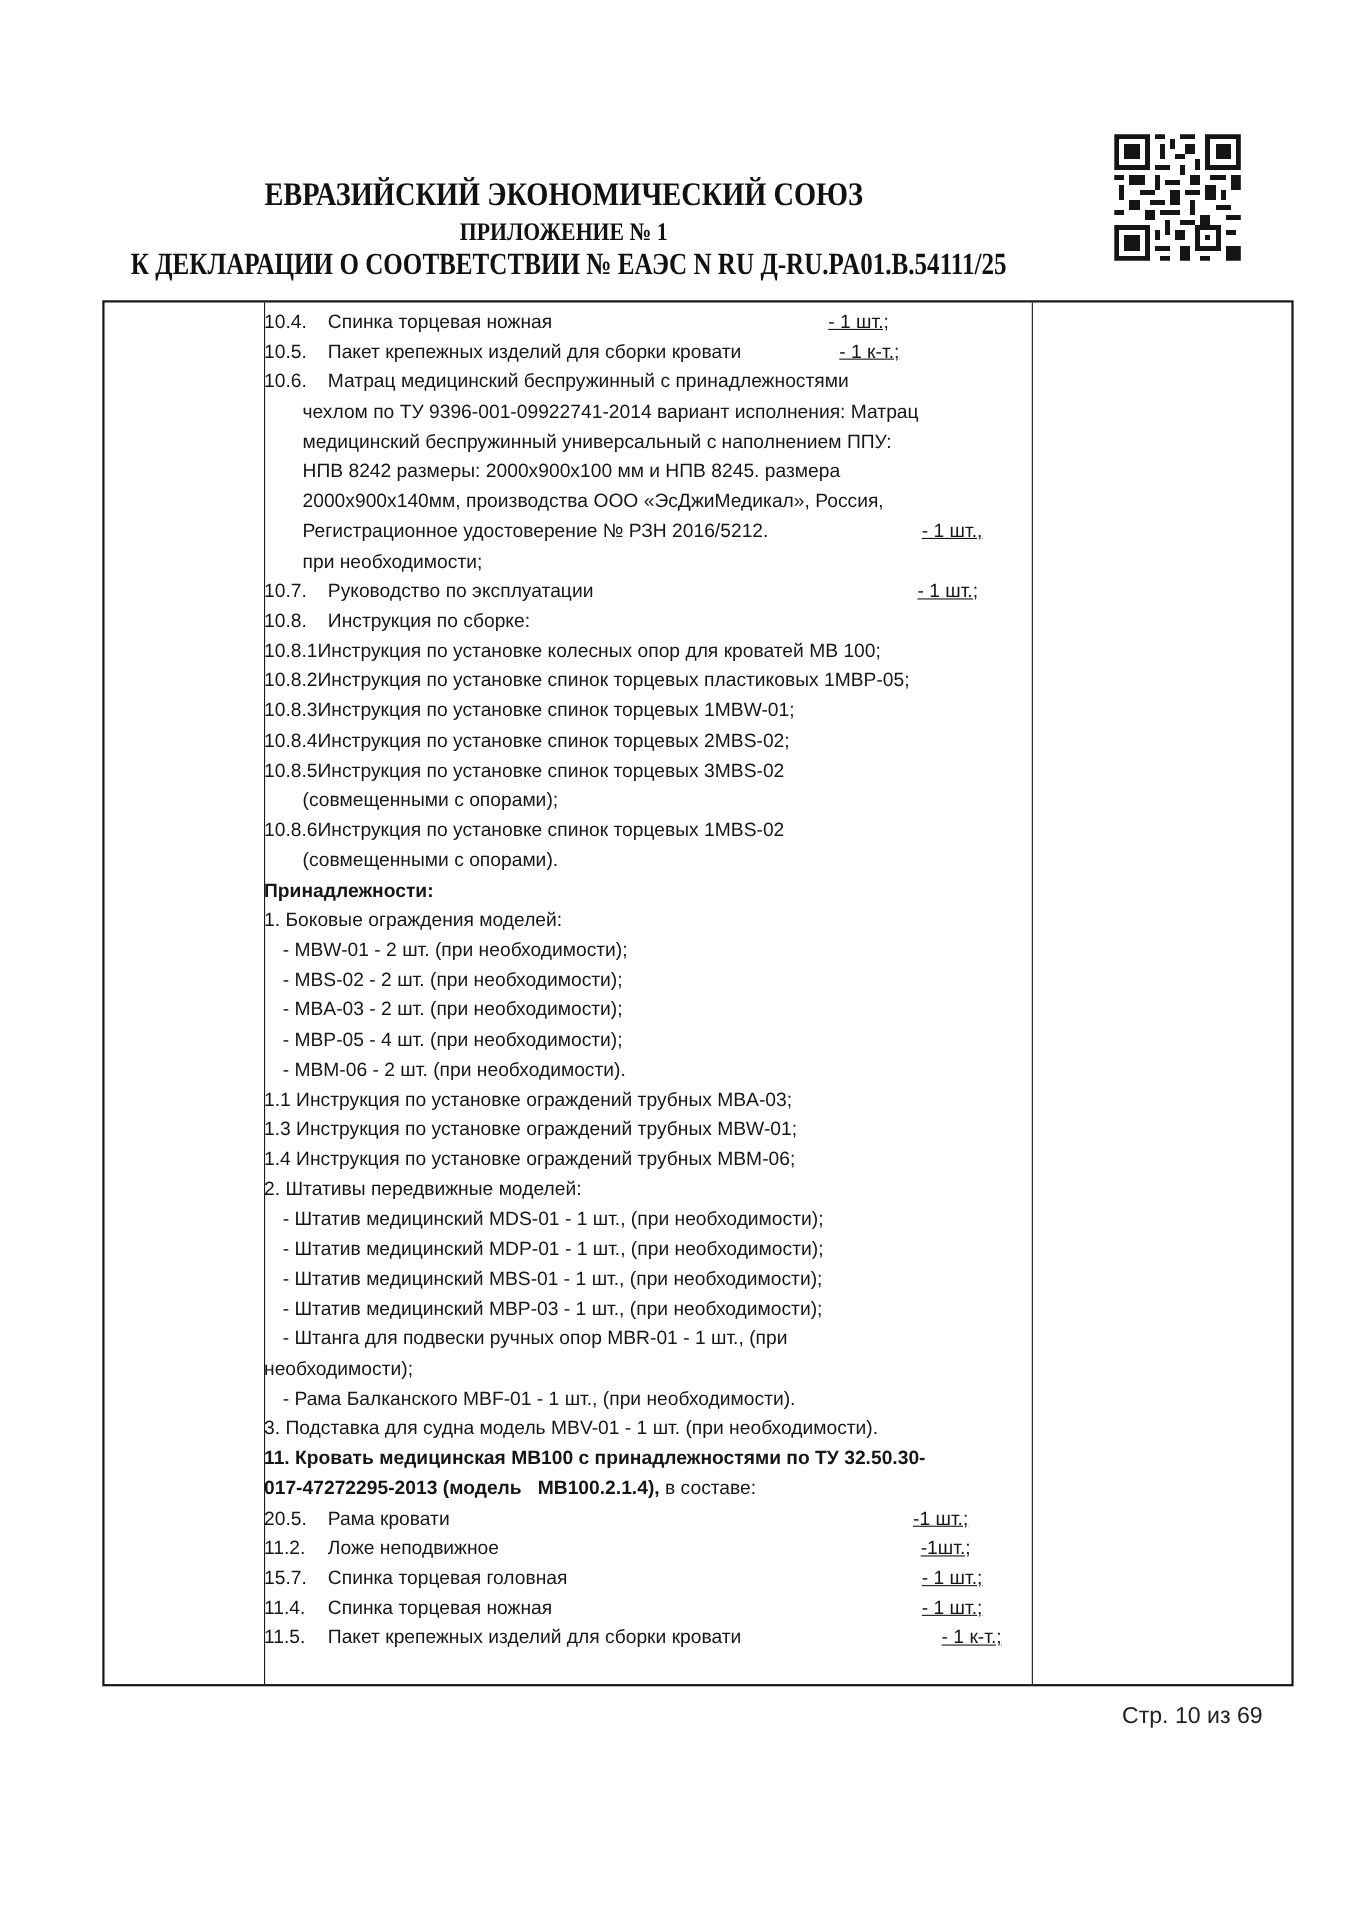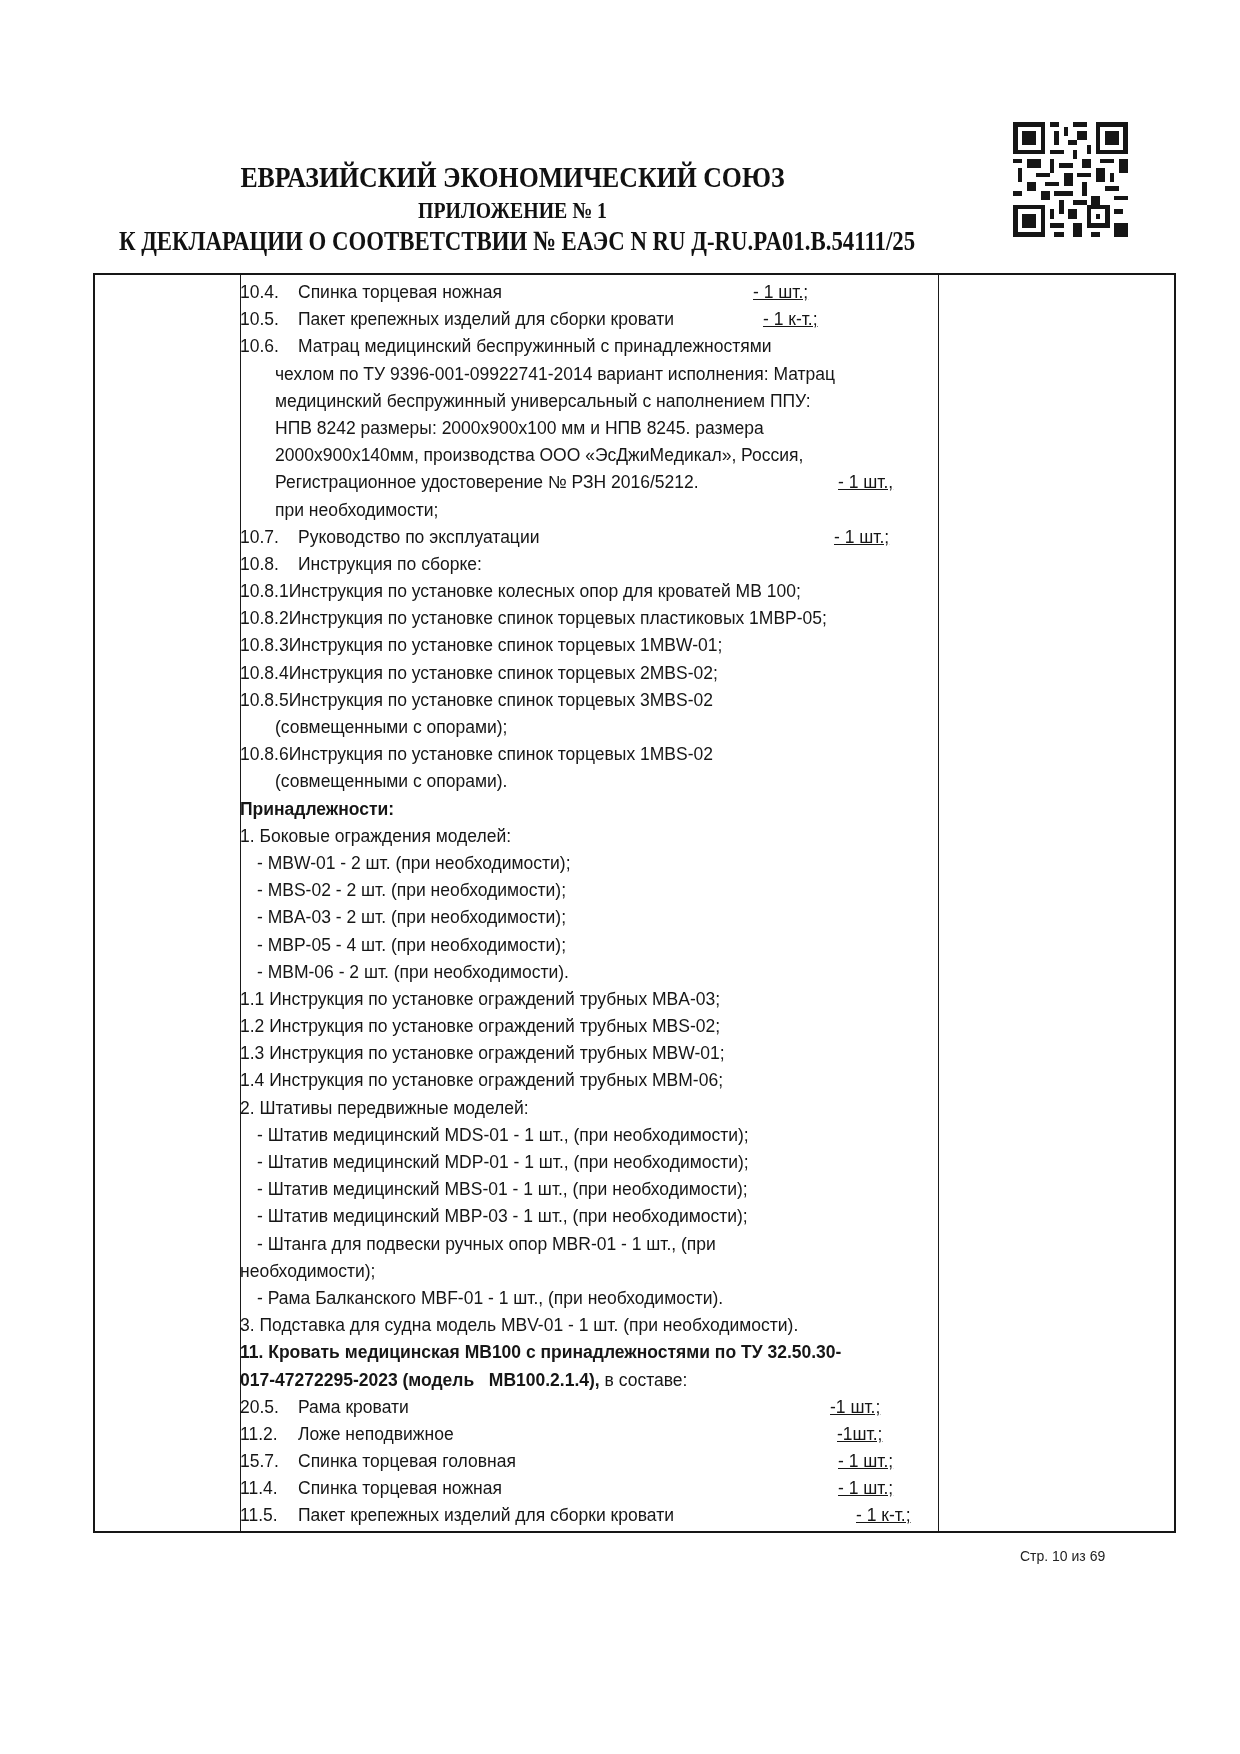--- a/index.html
+++ b/index.html
@@ -27,21 +27,21 @@
   .content { position: absolute; left: 240px; top: 279px; width: 700px; }
   .line {
     position: relative; height: 27.2px; line-height: 27.2px; font-size: 17.5px;
     white-space: nowrap; color: #161616;
   }
   .line .num { position: absolute; left: 0; }
   .line .txt { position: absolute; }
   .line .qty { position: absolute; text-decoration: underline; }
   .b { font-weight: bold; }
   .footer {
-    position: absolute; left: 1020px; top: 1548px; font-size: 14px; color: #222;
+    position: absolute; left: 1020px; top: 1548px; font-size: 21px; color: #222;
     white-space: nowrap;
   }
 </style>
 </head>
 <body>
 
 <div class="hdr l1">ЕВРАЗИЙСКИЙ ЭКОНОМИЧЕСКИЙ СОЮЗ</div>
 <div class="hdr l2">ПРИЛОЖЕНИЕ № 1</div>
 <div class="hdr l3">К ДЕКЛАРАЦИИ О СООТВЕТСТВИИ № ЕАЭС N RU Д-RU.PA01.B.54111/25</div>
 
@@ -193,23 +193,20 @@
   <div class="line">
       <span class="txt" style="left:17px">- MBP-05 - 4 шт. (при необходимости);</span>
     </div>
   <div class="line">
       <span class="txt" style="left:17px">- MBM-06 - 2 шт. (при необходимости).</span>
     </div>
   <div class="line">
       <span class="txt" style="left:0">1.1 Инструкция по установке ограждений трубных MBA-03;</span>
     </div>
   <div class="line">
-      <span class="txt" style="left:0">1.2 Инструкция по установке ограждений трубных MBS-02;</span>
-    </div>
-  <div class="line">
       <span class="txt" style="left:0">1.3 Инструкция по установке ограждений трубных MBW-01;</span>
     </div>
   <div class="line">
       <span class="txt" style="left:0">1.4 Инструкция по установке ограждений трубных MBM-06;</span>
     </div>
   <div class="line">
       <span class="txt" style="left:0">2. Штативы передвижные моделей:</span>
     </div>
   <div class="line">
       <span class="txt" style="left:17px">- Штатив медицинский MDS-01 - 1 шт., (при необходимости);</span>
@@ -233,21 +230,21 @@
       <span class="txt" style="left:17px">- Рама Балканского MBF-01 - 1 шт., (при необходимости).</span>
     </div>
   <div class="line">
       <span class="txt" style="left:0">3. Подставка для судна модель MBV-01 - 1 шт. (при необходимости).</span>
     </div>
 
   <div class="line">
       <span class="txt b" style="left:0">11. Кровать медицинская МВ100 с принадлежностями по ТУ 32.50.30-</span>
     </div>
   <div class="line">
-      <span class="txt" style="left:0;white-space:pre"><span class="b">017-47272295-2023 (модель   МВ100.2.1.4),</span><span> в составе:</span></span>
+      <span class="txt" style="left:0;white-space:pre"><span class="b">017-47272295-2013 (модель   МВ100.2.1.4),</span><span> в составе:</span></span>
     </div>
   <div class="line">
       <span class="num">20.5.</span>
       <span class="txt" style="left:58px">Рама кровати</span>
       <span class="qty" style="left:590px">-1 шт.;</span>
     </div>
   <div class="line">
       <span class="num">11.2.</span>
       <span class="txt" style="left:58px">Ложе неподвижное</span>
       <span class="qty" style="left:597px">-1шт.;</span>

